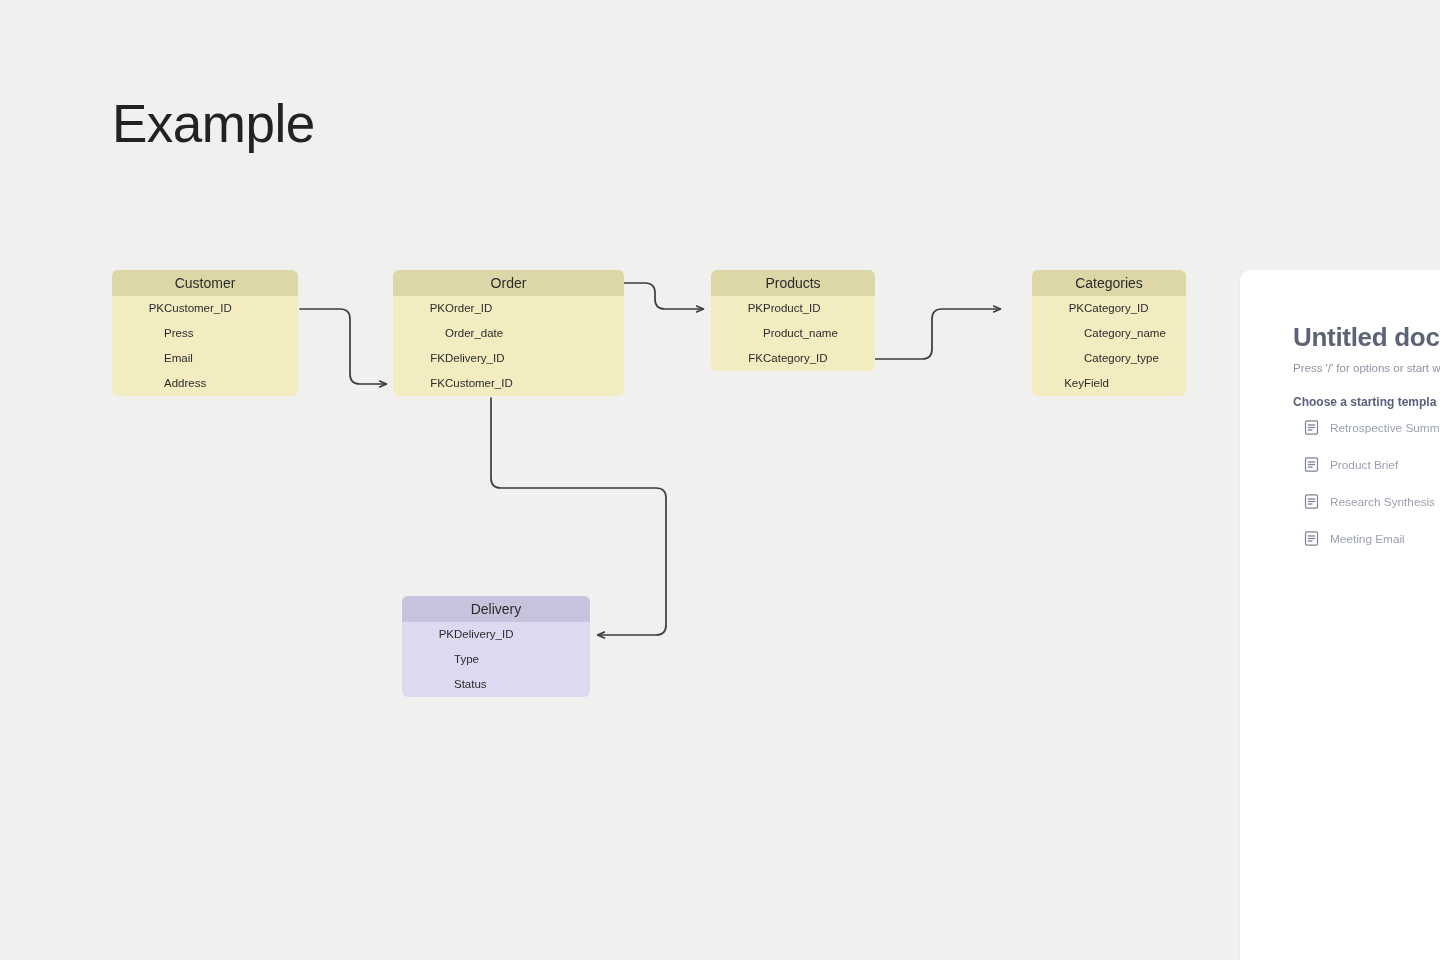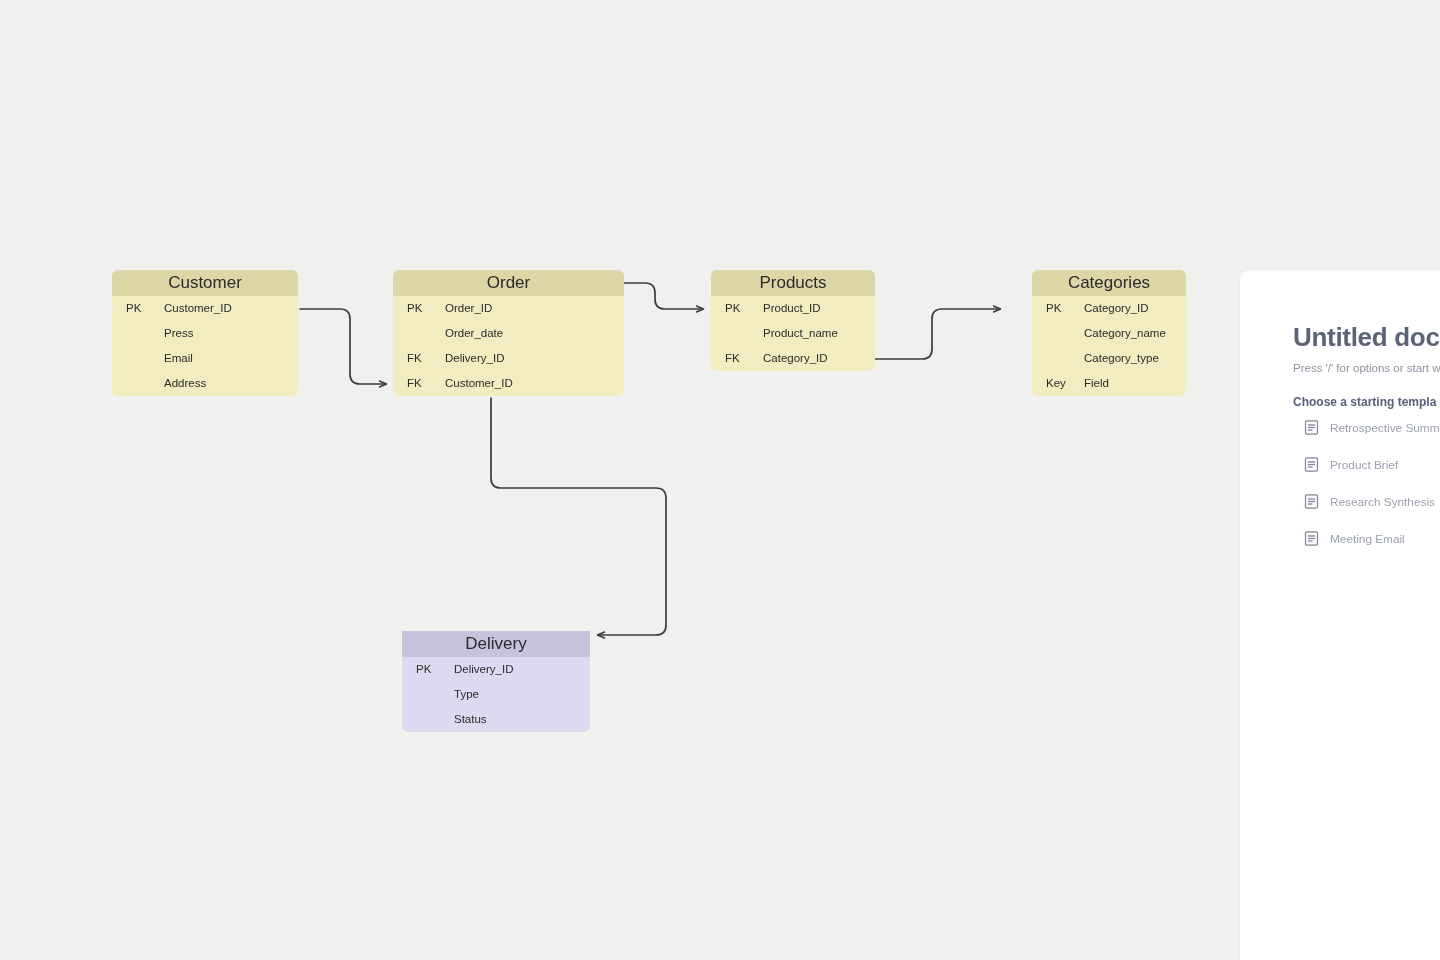--- a/index.html
+++ b/index.html
@@ -50,50 +50,50 @@
   .entity {
     position: absolute;
     border-radius: 6px;
     overflow: hidden;
     box-sizing: border-box;
   }
   .entity-header {
     height: 26px;
     line-height: 26px;
     text-align: center;
-    font-size: 17px;
+    font-size: 14px;
     color: #2b2b2b;
     font-weight: 400;
   }
   .entity-body {
     padding: 0;
   }
   .entity-row {
     height: 25px;
     line-height: 25px;
     display: flex;
     font-size: 11.5px;
     color: #2b2b2b;
     white-space: nowrap;
   }
   .row-key {
     width: 52px;
-    padding-left: 14px;
     box-sizing: border-box;
     flex: 0 0 52px;
+    text-align: right;
   }
   .row-field {
     flex: 1 1 auto;
   }
 
   
   .theme-yellow .entity-header { background: #ddd6a7; }
   .theme-yellow .entity-body   { background: #f3ecc0; }
   
-  .theme-purple .entity-header { background: #c6c3dc; margin-top: 35px; }
+  .theme-purple .entity-header { background: #c6c3dc; }
   .theme-purple .entity-body   { background: #dcdaf1; }
 
   
   #doc-panel {
     position: absolute;
     left: 1240px;
     top: 270px;
     width: 280px;
     height: 690px;
     background: #ffffff;
@@ -141,20 +141,21 @@
   .template-label {
     font-size: 11.8px;
     color: #9aa0ad;
   }
 </style>
 </head>
 <body>
 
 <div id="diagram-canvas">
 
+  <div id="page-title">Example</div>
 
   <svg id="connector-layer" viewBox="0 0 1240 960" width="1240" height="960" xmlns="http://www.w3.org/2000/svg">
     <defs>
       <marker id="arrowhead" markerWidth="9" markerHeight="9" refX="7.5" refY="4" orient="auto" markerUnits="userSpaceOnUse">
         <path d="M 1 1 L 8 4 L 1 7" fill="none" stroke="#3c3c3c" stroke-width="1.6" stroke-linecap="round" stroke-linejoin="round"></path>
       </marker>
     </defs>
     <g id="connector-paths">
         <path d="M 300 309 H 340 Q 350 309 350 319 V 374 Q 350 384 360 384 H 386" fill="none" stroke="#3c3c3c" stroke-width="1.7" stroke-linecap="round" stroke-linejoin="round" marker-end="url(#arrowhead)"></path>
         <path d="M 592 283 H 645 Q 655 283 655 293 V 299 Q 655 309 665 309 H 703" fill="none" stroke="#3c3c3c" stroke-width="1.7" stroke-linecap="round" stroke-linejoin="round" marker-end="url(#arrowhead)"></path>

